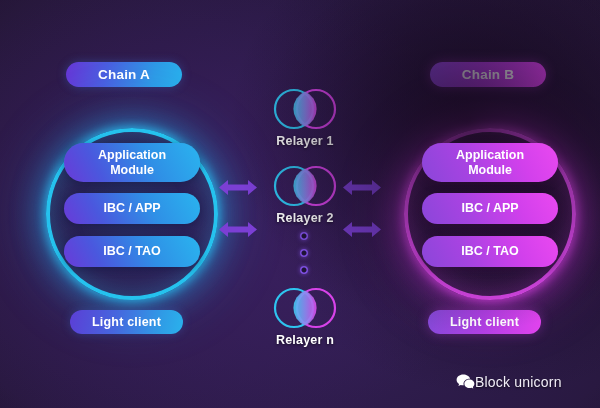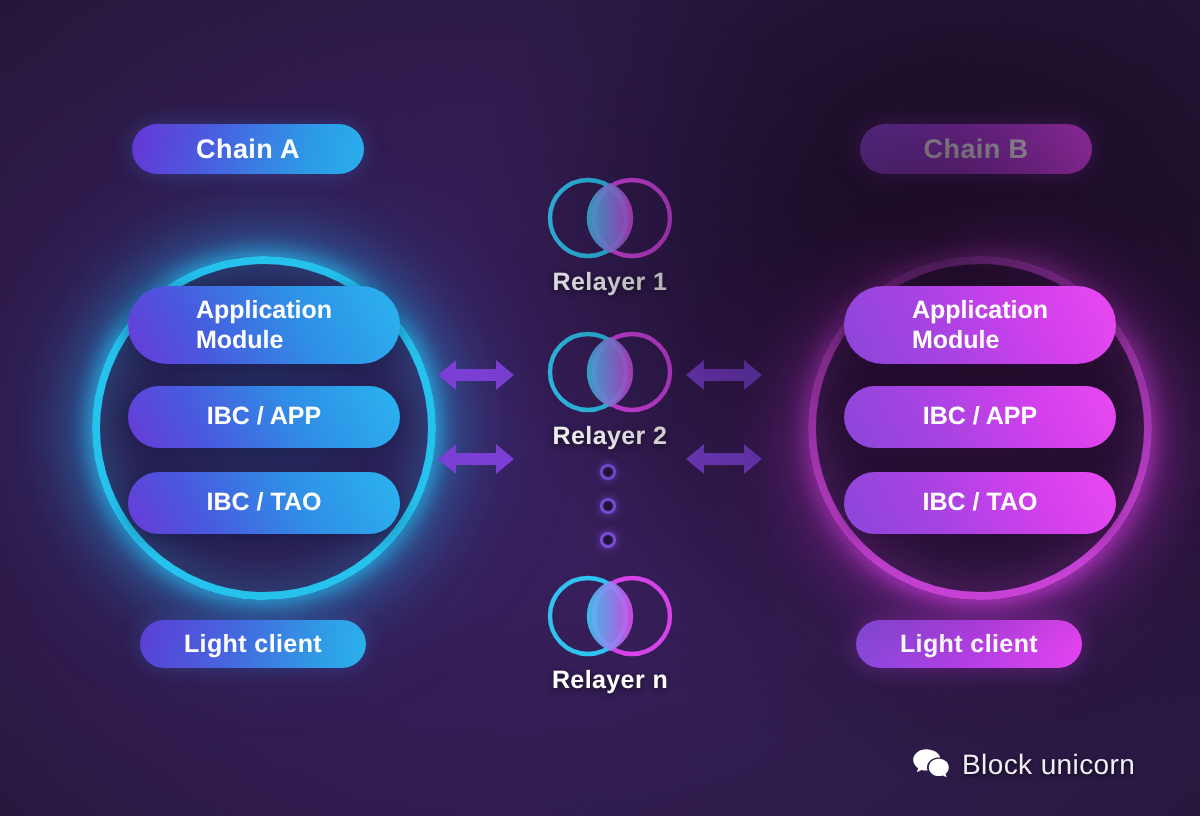--- a/index.html
+++ b/index.html
@@ -98,21 +98,21 @@
       0 0 52px 18px rgba(190,50,220,0.22),
       inset 0 0 24px 4px rgba(228,70,240,0.25);
   }
 
   
   .stack-pill {
     position: absolute;
     display: flex;
     align-items: center;
     justify-content: center;
-    text-align: left;
+    text-align: center;
     color: #ffffff;
     border-radius: 999px;
     font-size: 12.5px;
     font-weight: bold;
     line-height: 1.15;
     box-sizing: border-box;
     z-index: 4;
     user-select: none;
   }
   .sp-a {
@@ -180,21 +180,20 @@
   .ar-l2 { left: 219px; top: 220px; }
   .ar-r1 { left: 343px; top: 178px; }
   .ar-r2 { left: 343px; top: 220px; }
 
   
   .watermark {
     position: absolute;
     left: 456px; top: 374px;
     display: flex;
     align-items: center;
-    gap: 6px;
   }
   .wm-text {
     color: #f2eef8;
     font-size: 14px;
     letter-spacing: 0.2px;
     text-shadow: 0 1px 2px rgba(0,0,0,0.7);
     user-select: none;
   }
   .wm-icon { width: 19px; height: 16px; display: block; }
 </style>

